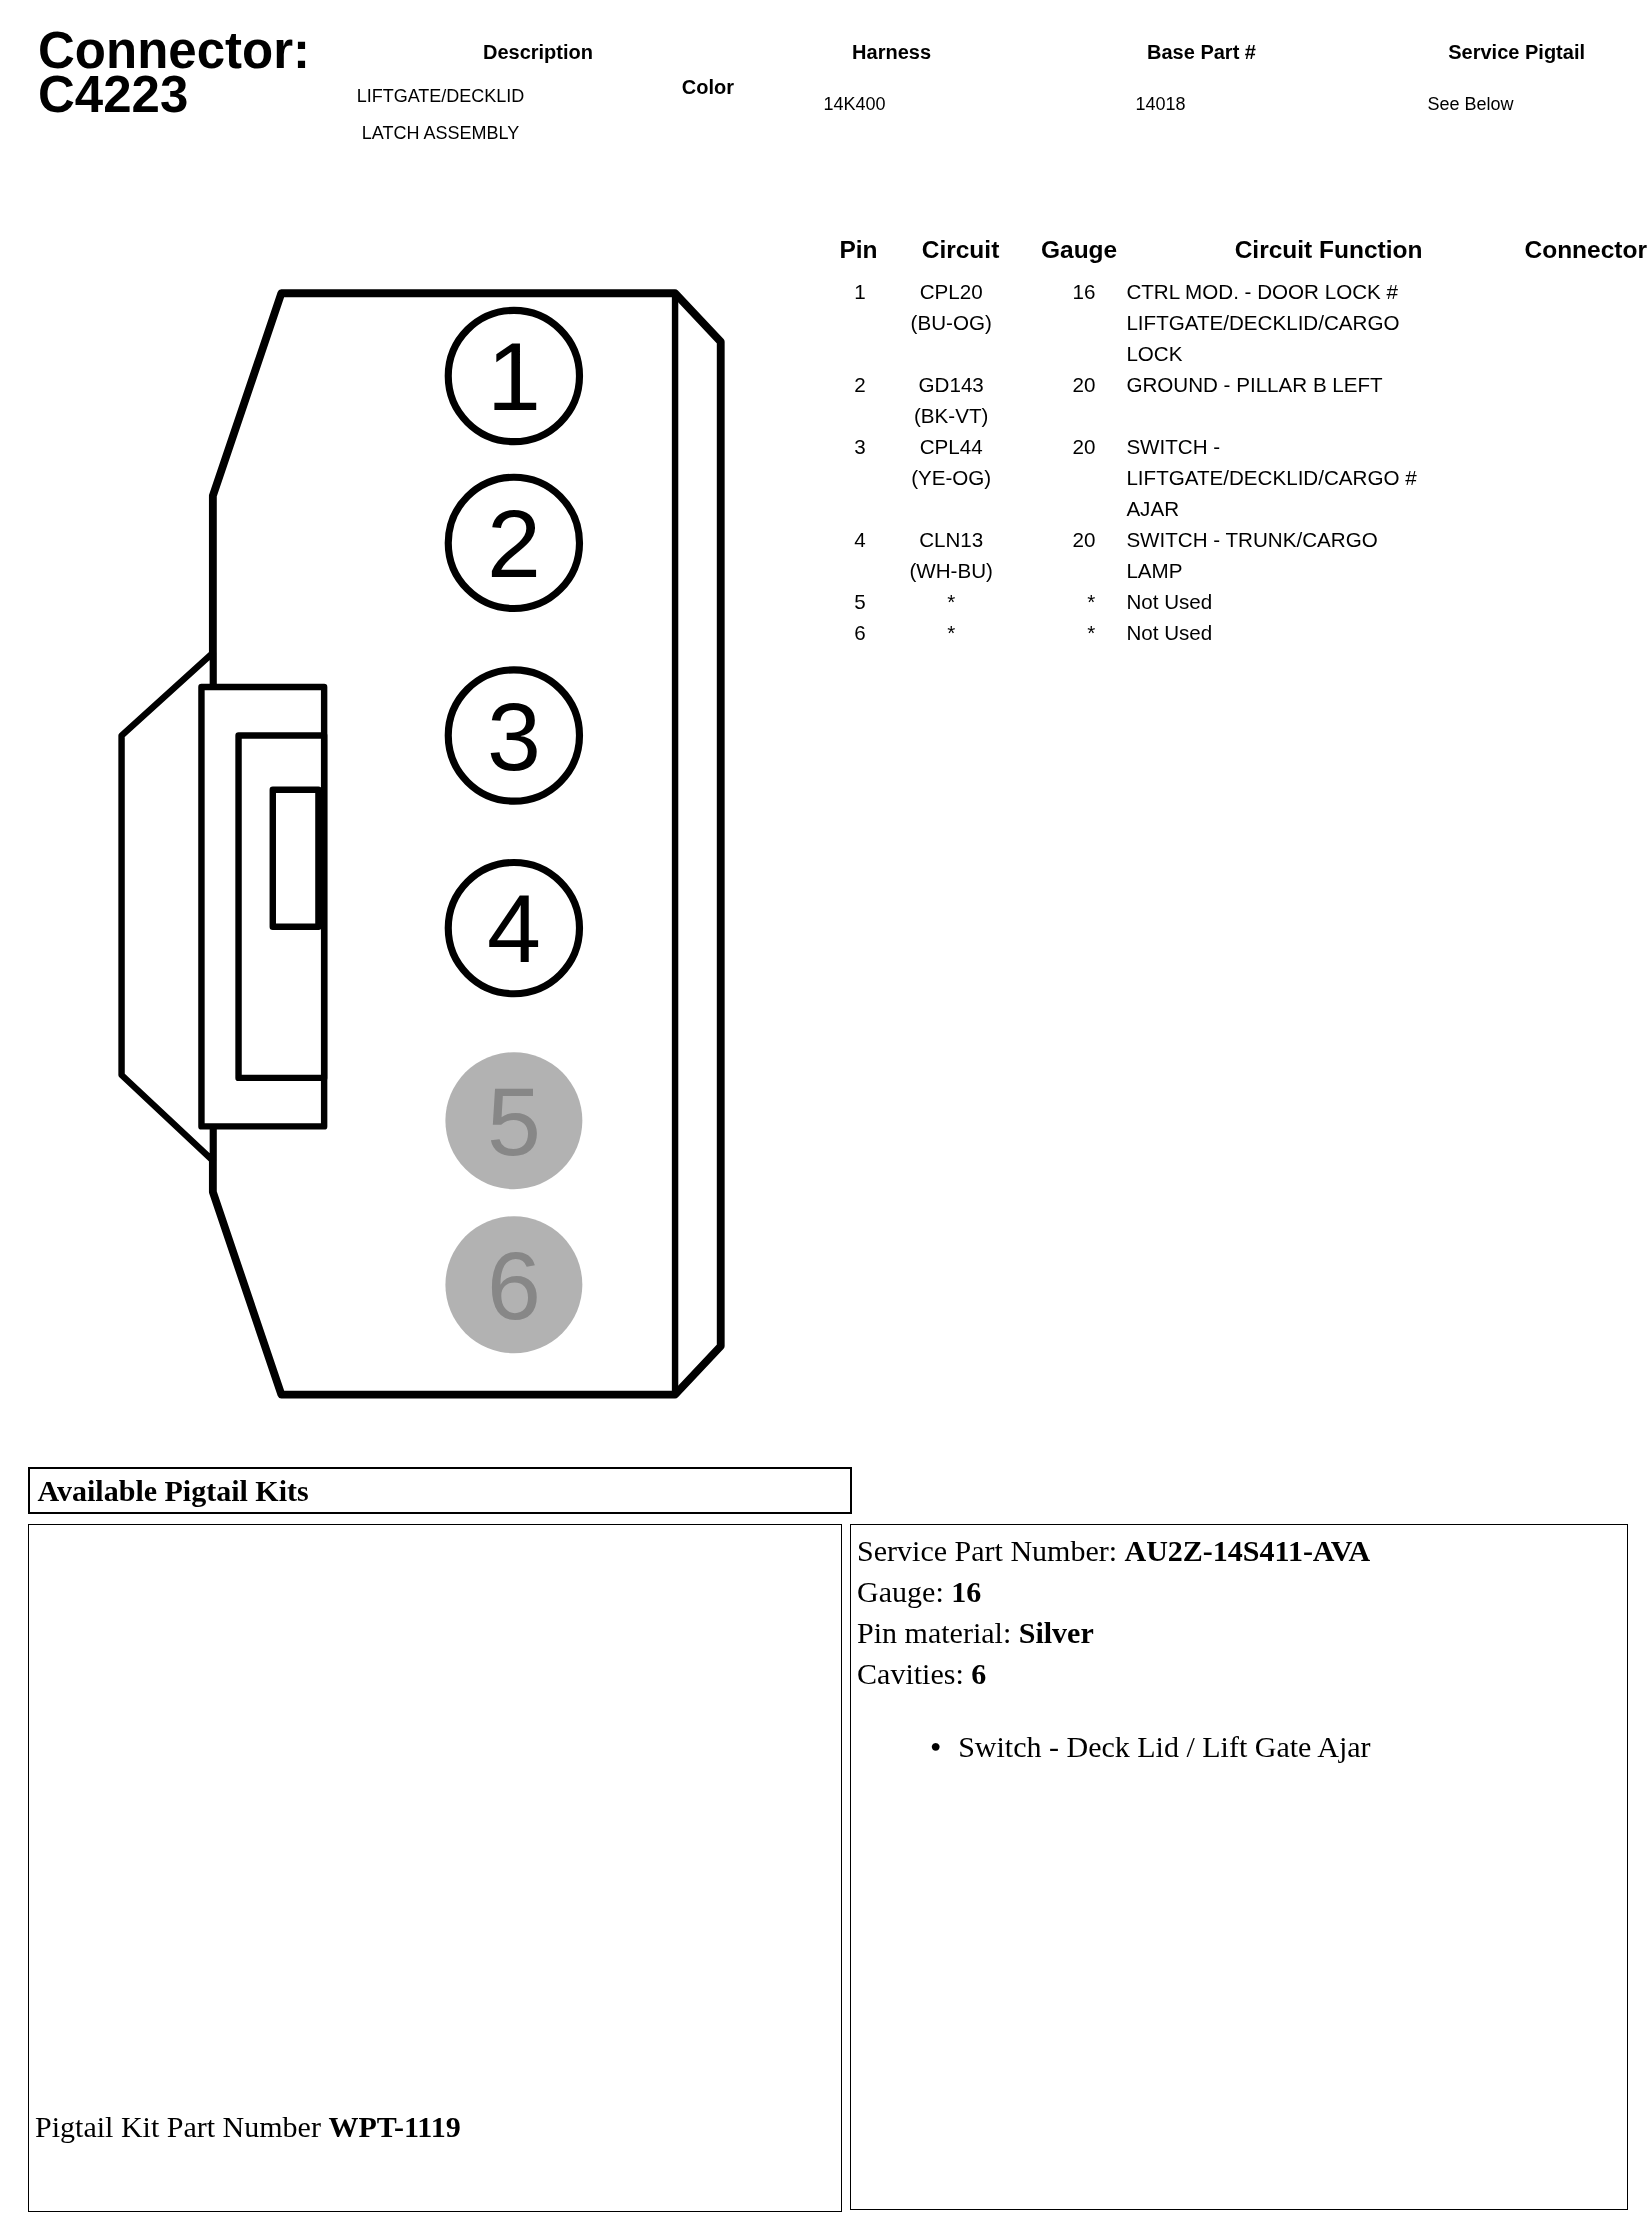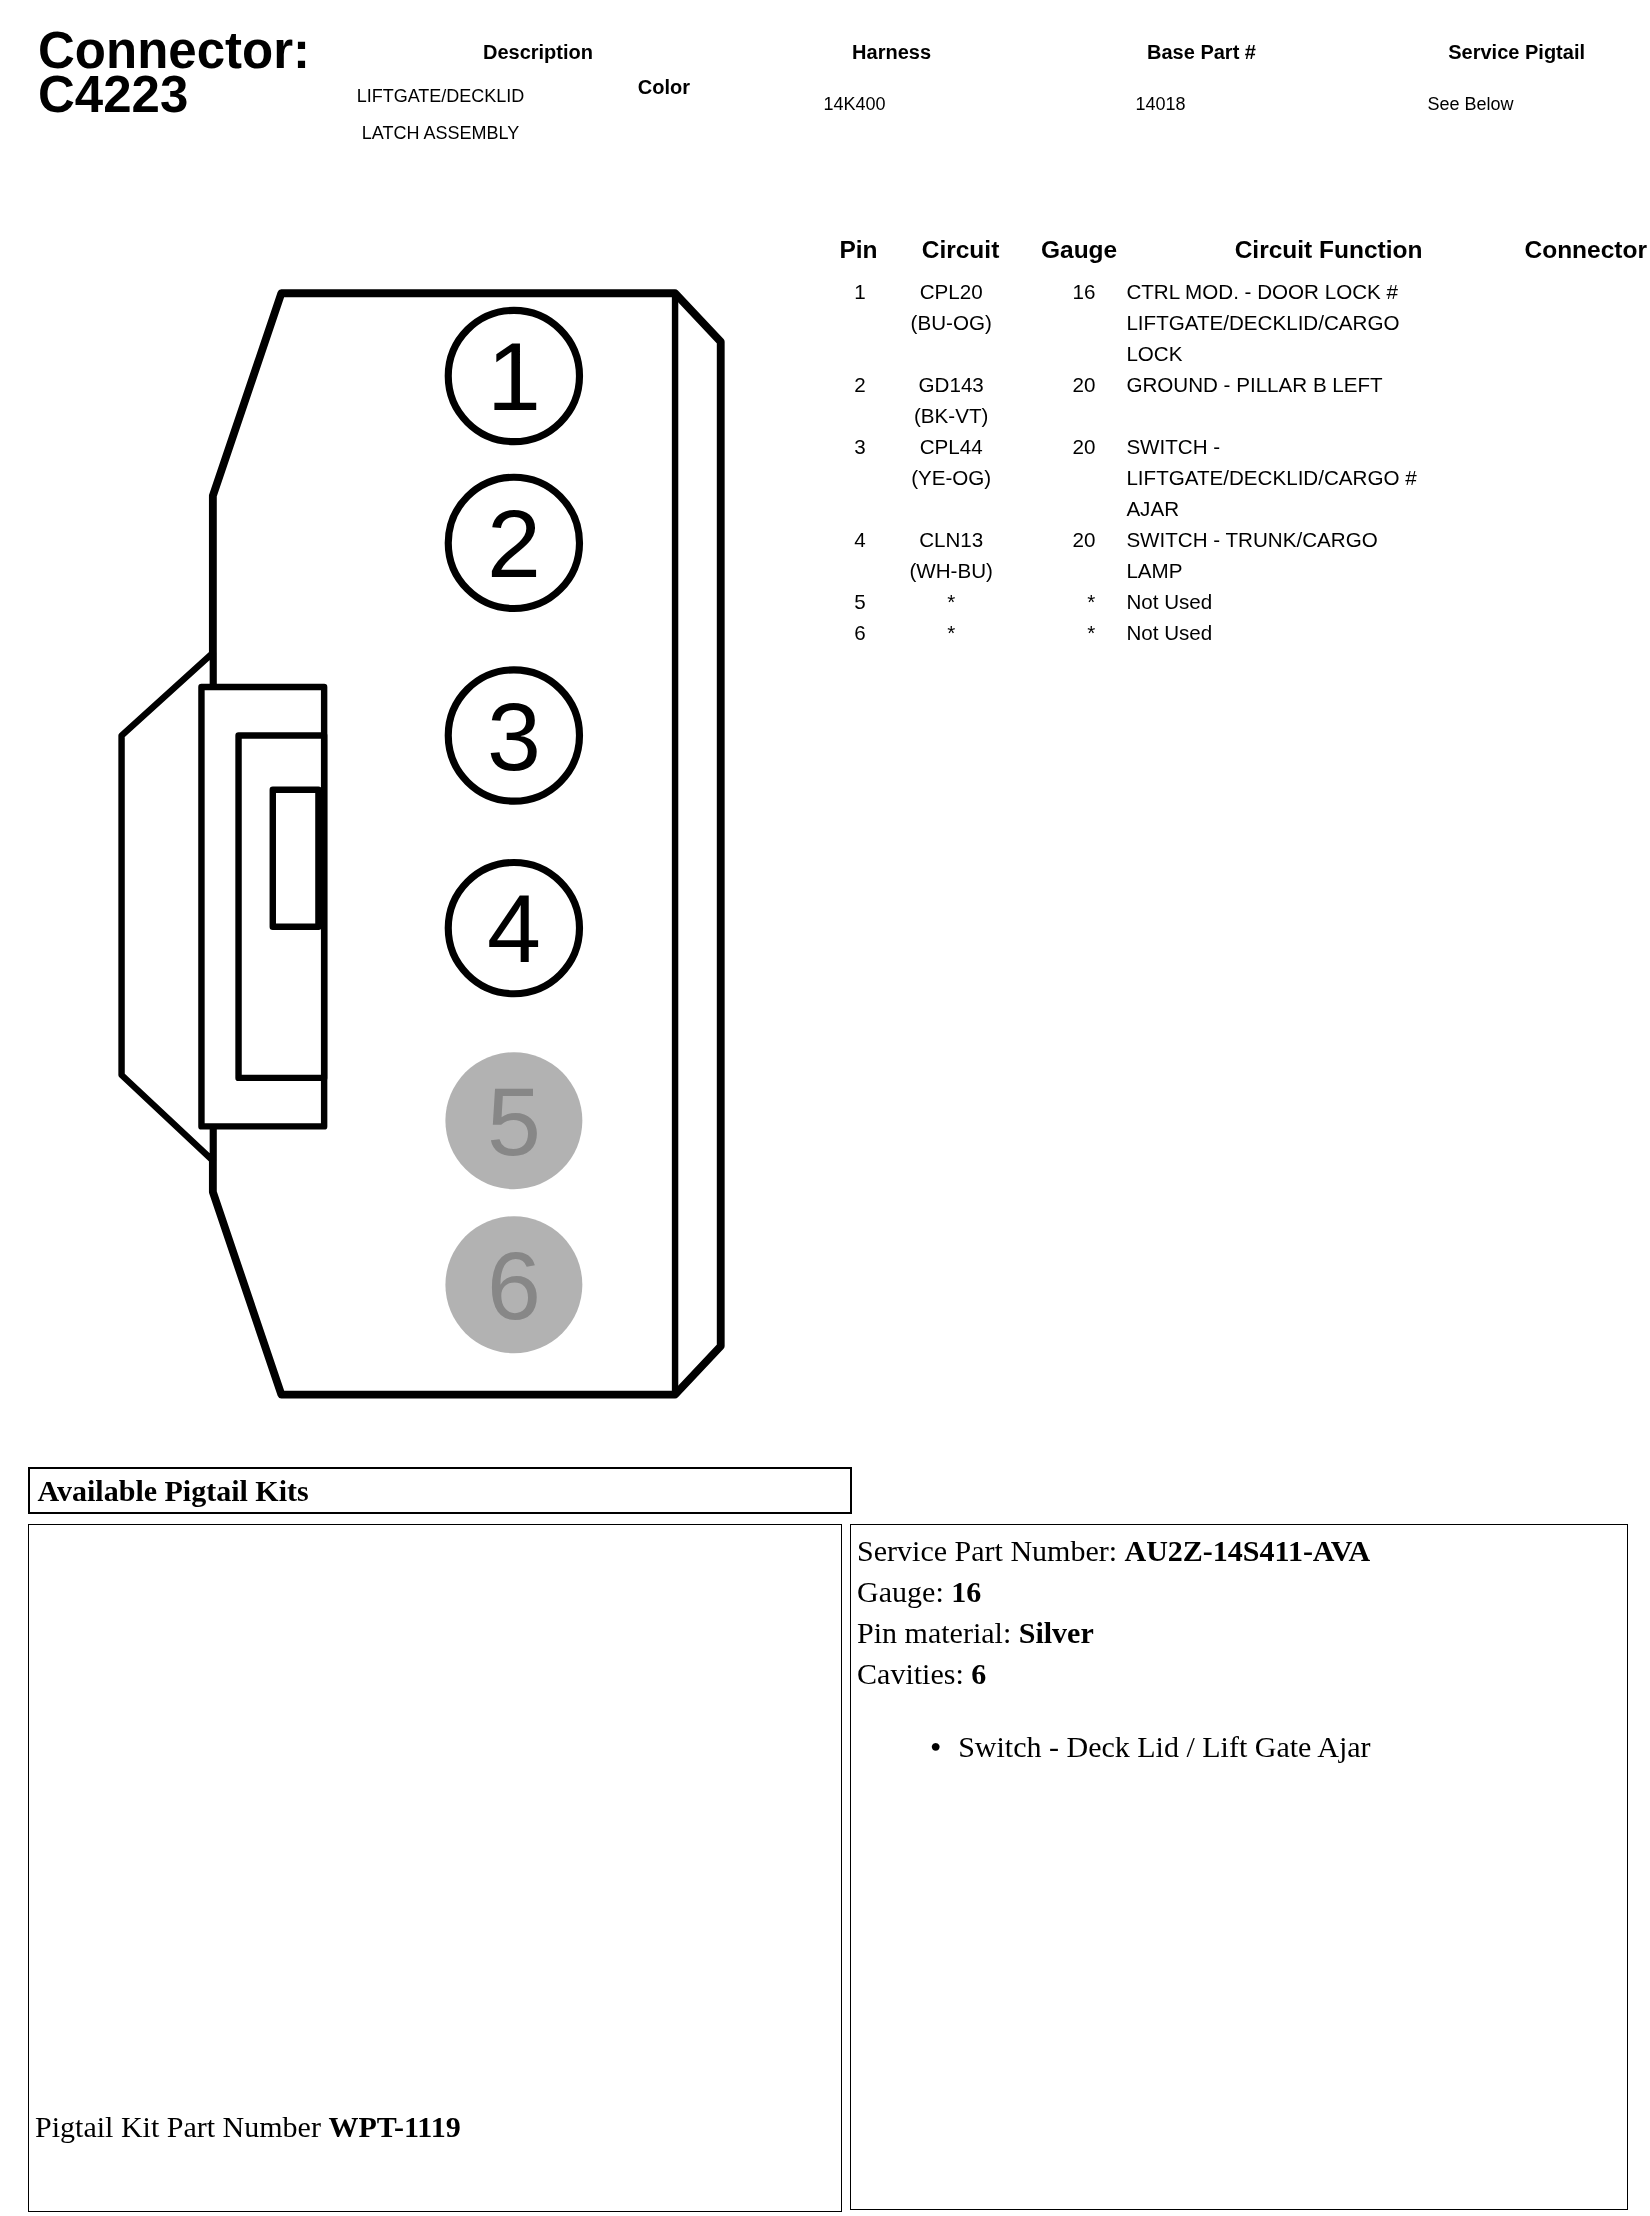--- a/index.html
+++ b/index.html
@@ -6,21 +6,21 @@
   body{
     width:1651px;height:2216px;position:relative;background:#ffffff;color:#000;
     font-family:"Liberation Sans",sans-serif;overflow:hidden;
   }
   
   .conn-title{position:absolute;left:38px;top:29px;font-weight:bold;font-size:51px;line-height:44px;}
   .hdr-label{position:absolute;font-weight:bold;font-size:20px;text-align:right;}
   .hdr-value{position:absolute;font-size:18px;text-align:center;white-space:pre-line;line-height:37px;}
   .h-desc-label{left:287px;top:41px;width:306px;}
   .h-desc-value{left:257px;top:78px;width:367px;}
-  .h-color-label{left:560px;top:76px;width:130px;}
+  .h-color-label{left:604px;top:76px;width:130px;}
   .h-harness-label{left:778px;top:41px;width:153px;}
   .h-harness-value{left:778px;top:86px;width:153px;}
   .h-base-label{left:1065px;top:41px;width:191px;}
   .h-base-value{left:1065px;top:86px;width:191px;}
   .h-pigtail-label{left:1356px;top:41px;width:229px;}
   .h-pigtail-value{left:1356px;top:86px;width:229px;}
   
   .connector-svg{position:absolute;left:107px;top:279px;width:634px;height:1127px;}
   .cbody{fill:#ffffff;stroke:#000;stroke-width:5.5;stroke-linejoin:round;}
   .cthin{fill:#ffffff;stroke:#000;stroke-width:4.5;stroke-linejoin:round;}

